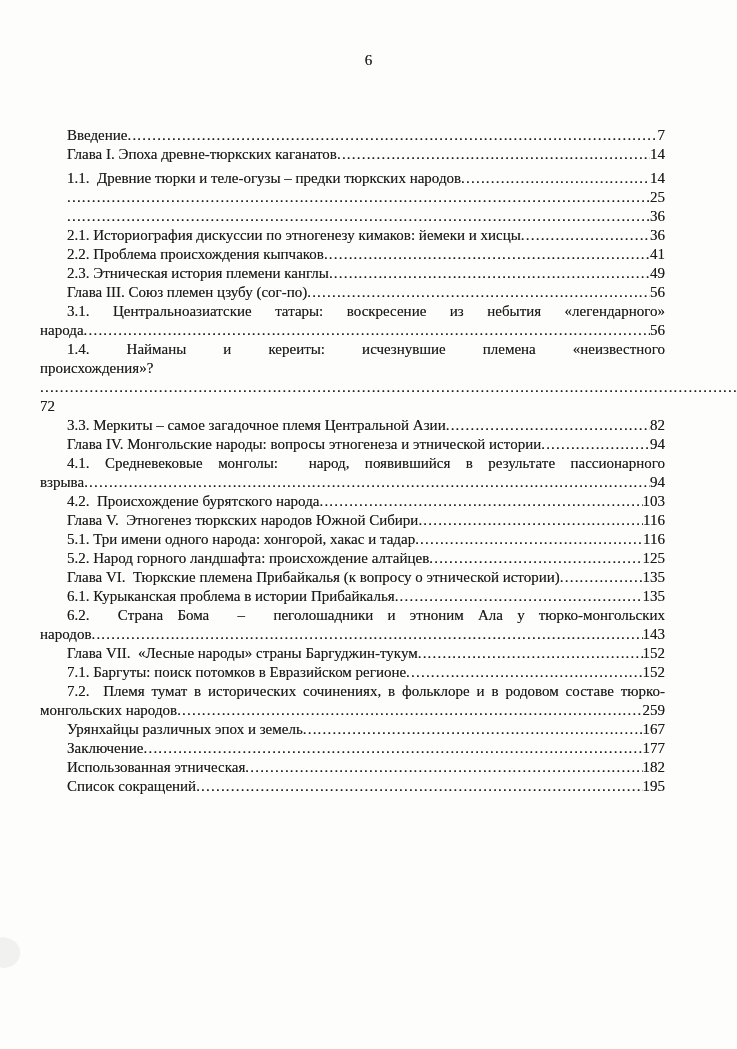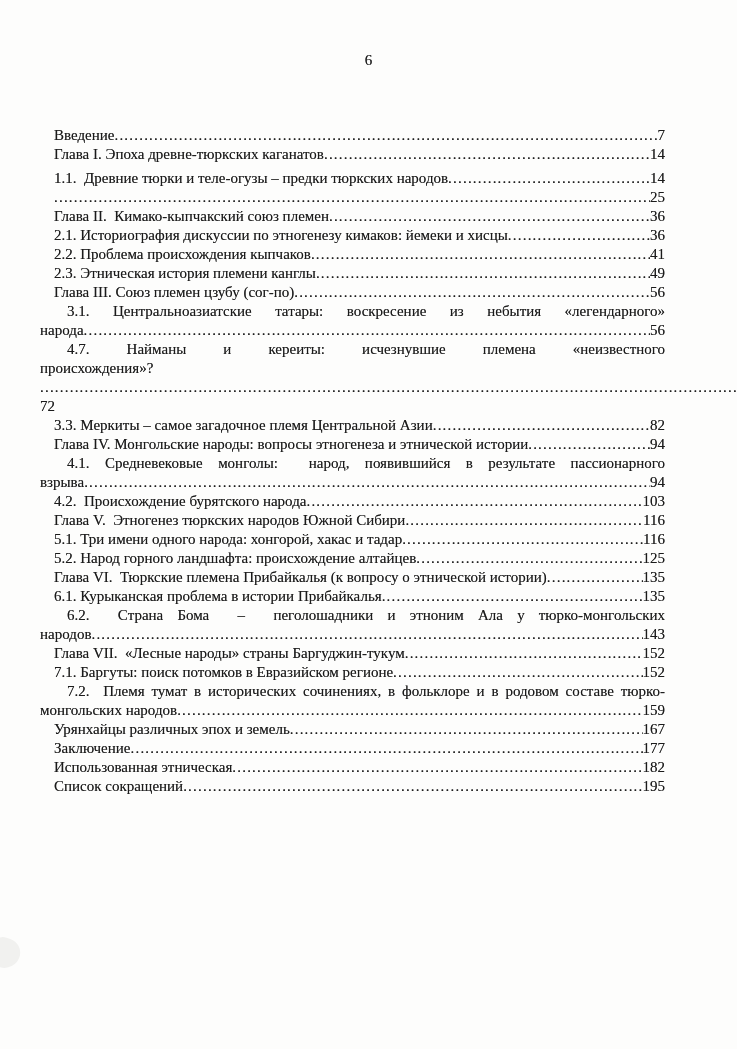--- a/index.html
+++ b/index.html
@@ -30,21 +30,21 @@
     top: 126px;
     left: 40px;
     right: 72px;
     font-size: 15px;
     line-height: 19px;
   }
   
   .entry {
     display: flex;
     align-items: baseline;
-    margin-left: 14px;
+    margin-left: 27px;
   }
   .entry.gap { margin-top: 5px; }
   .t { white-space: nowrap; }
   .dots {
     flex: 1 1 auto;
     overflow: hidden;
     white-space: nowrap;
     min-width: 12px;
   }
   .dots::after {
@@ -94,21 +94,20 @@
       <div class="entry gap">
         <span class="t">1.1.&nbsp; Древние тюрки и теле-огузы – предки тюркских народов</span>
         <span class="dots"></span>
         <span class="pg">14</span>
       </div>
       <div class="entry">
         <span class="dots"></span>
         <span class="pg">25</span>
       </div>
       <div class="entry">
-        <span class="t">Глава II.&nbsp; Кимако-кыпчакский союз племен</span>
         <span class="dots"></span>
         <span class="pg">36</span>
       </div>
       <div class="entry">
         <span class="t">2.1. Историография дискуссии по этногенезу кимаков: йемеки и хисцы</span>
         <span class="dots"></span>
         <span class="pg">36</span>
       </div>
       <div class="entry">
         <span class="t">2.2. Проблема происхождения кыпчаков</span>
@@ -127,21 +126,21 @@
       </div>
       <div class="entry2">
         <div class="l1">3.1. Центральноазиатские татары: воскресение из небытия «легендарного»</div>
         <div class="l2">
           <span class="t">народа</span>
           <span class="dots"></span>
           <span class="pg">56</span>
         </div>
       </div>
       <div class="entry2">
-        <div class="l1">4.7. Найманы и кереиты: исчезнувшие племена «неизвестного</div>
+        <div class="l1">1.4. Найманы и кереиты: исчезнувшие племена «неизвестного</div>
         <div class="l2 short">
           <span class="t">происхождения»?</span>
           <span class="dots"></span>
           <span class="pg">72</span>
         </div>
       </div>
       <div class="entry">
         <span class="t">3.3. Меркиты – самое загадочное племя Центральной Азии</span>
         <span class="dots"></span>
         <span class="pg">82</span>
@@ -205,21 +204,21 @@
       <div class="entry">
         <span class="t">7.1. Баргуты: поиск потомков в Евразийском регионе</span>
         <span class="dots"></span>
         <span class="pg">152</span>
       </div>
       <div class="entry2">
         <div class="l1">7.2.&nbsp; Племя тумат в исторических сочинениях, в фольклоре и в родовом составе тюрко-</div>
         <div class="l2">
           <span class="t">монгольских народов</span>
           <span class="dots"></span>
-          <span class="pg">159</span>
+          <span class="pg">259</span>
         </div>
       </div>
       <div class="entry">
         <span class="t">Урянхайцы различных эпох и земель</span>
         <span class="dots"></span>
         <span class="pg">167</span>
       </div>
       <div class="entry">
         <span class="t">Заключение</span>
         <span class="dots"></span>

